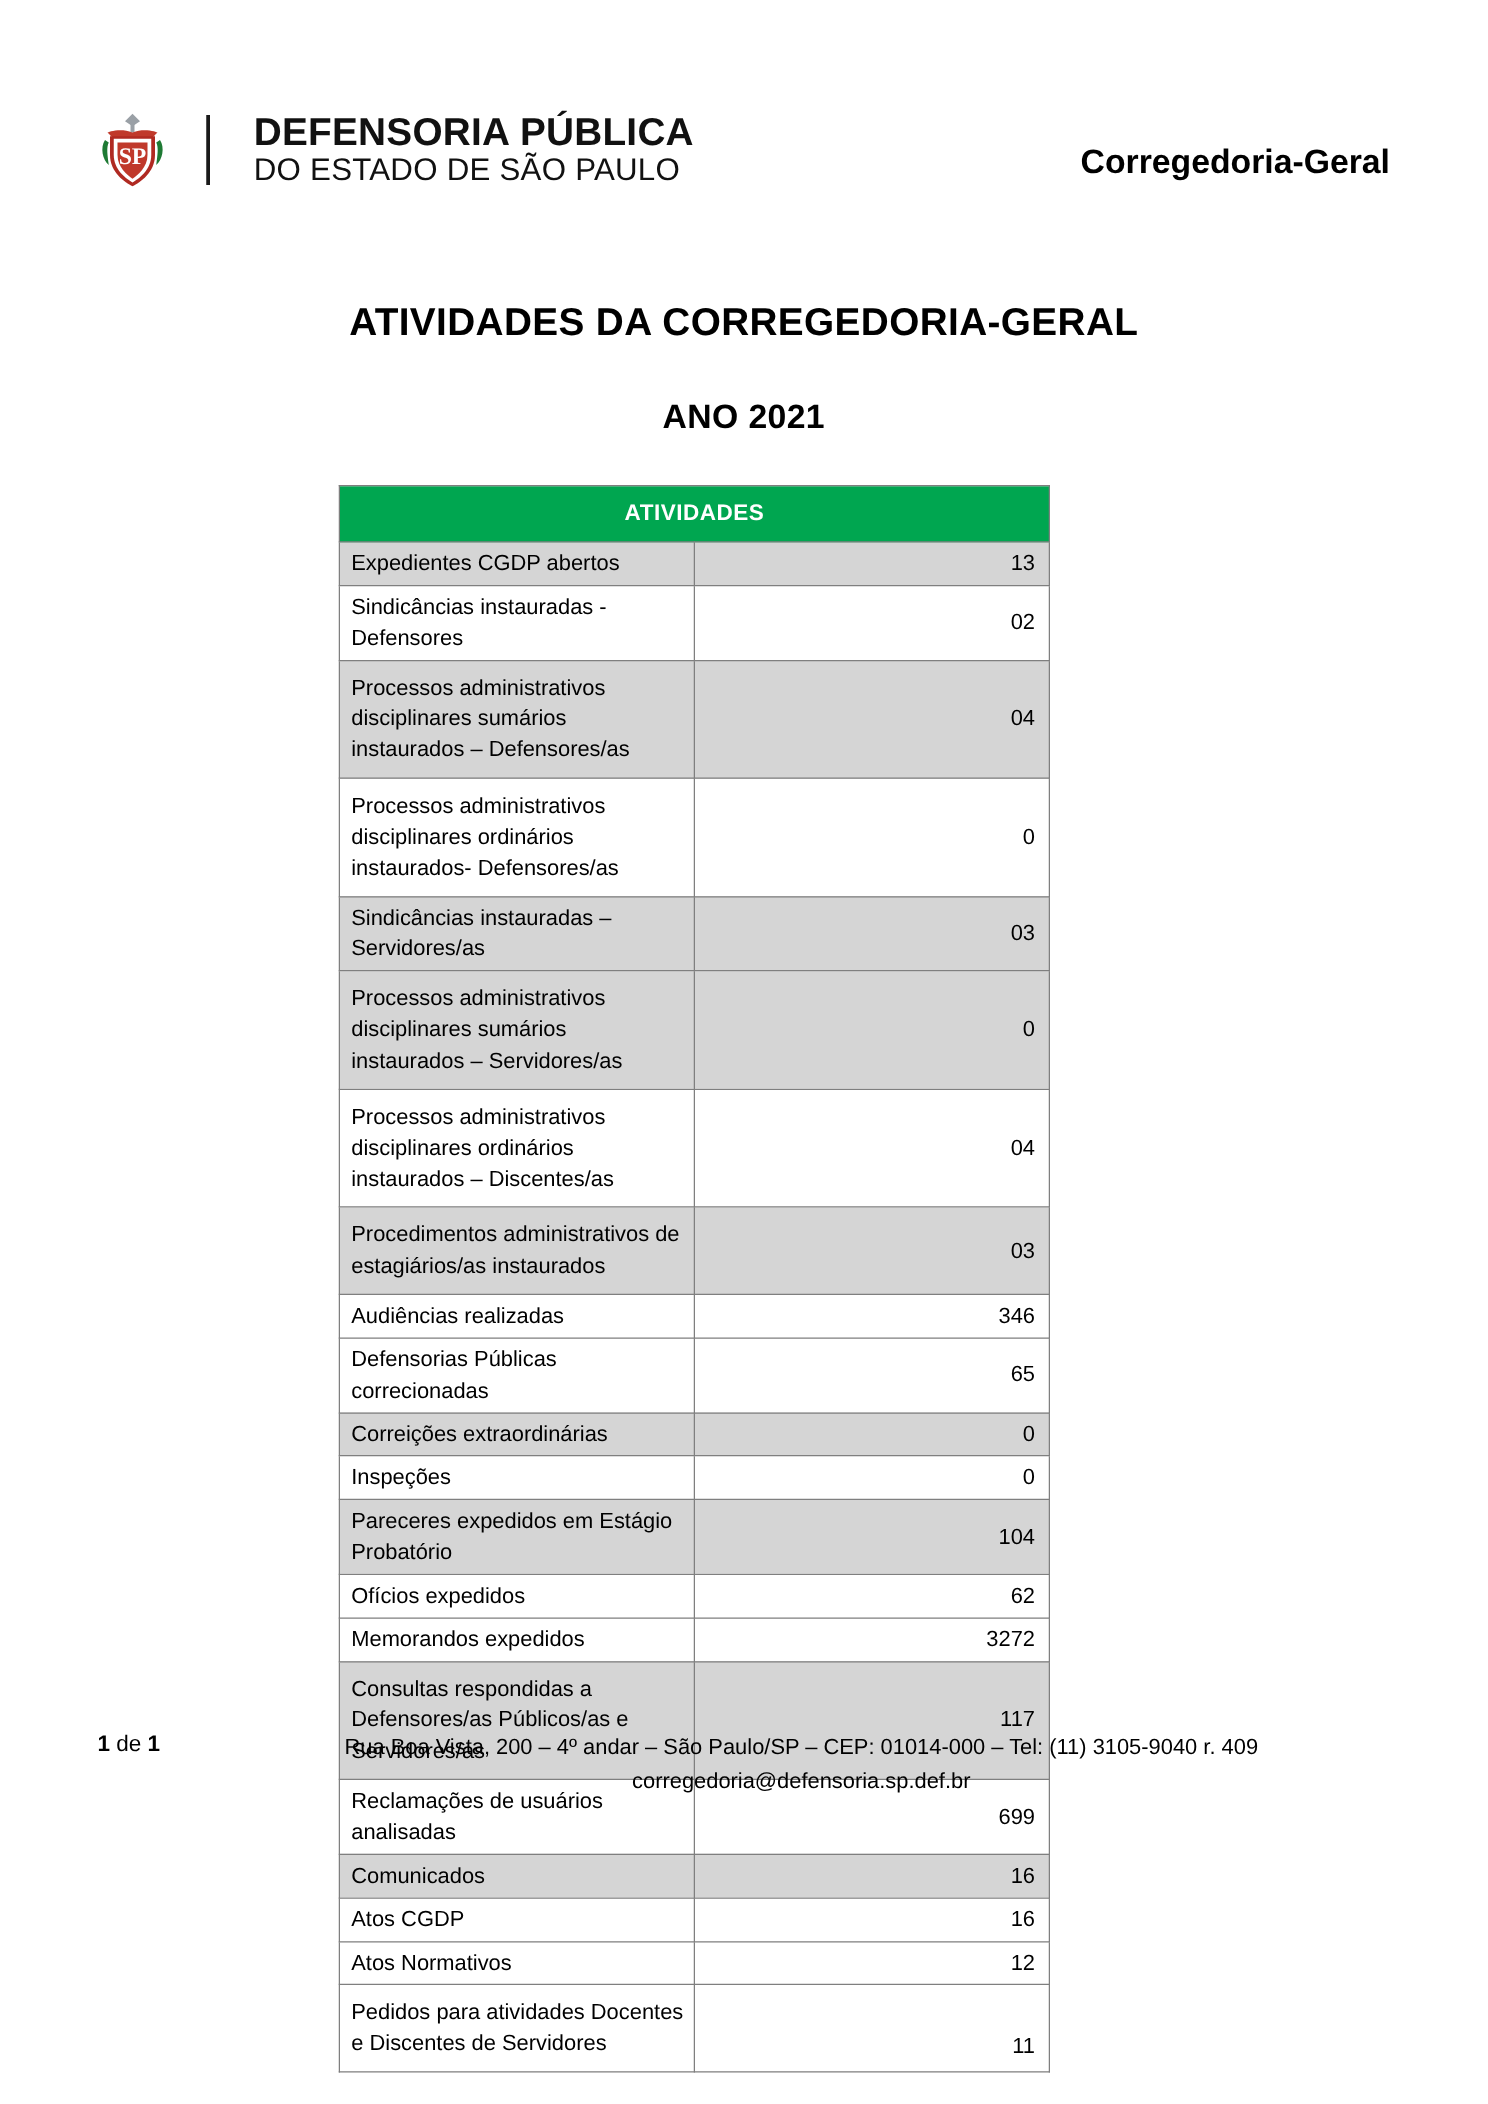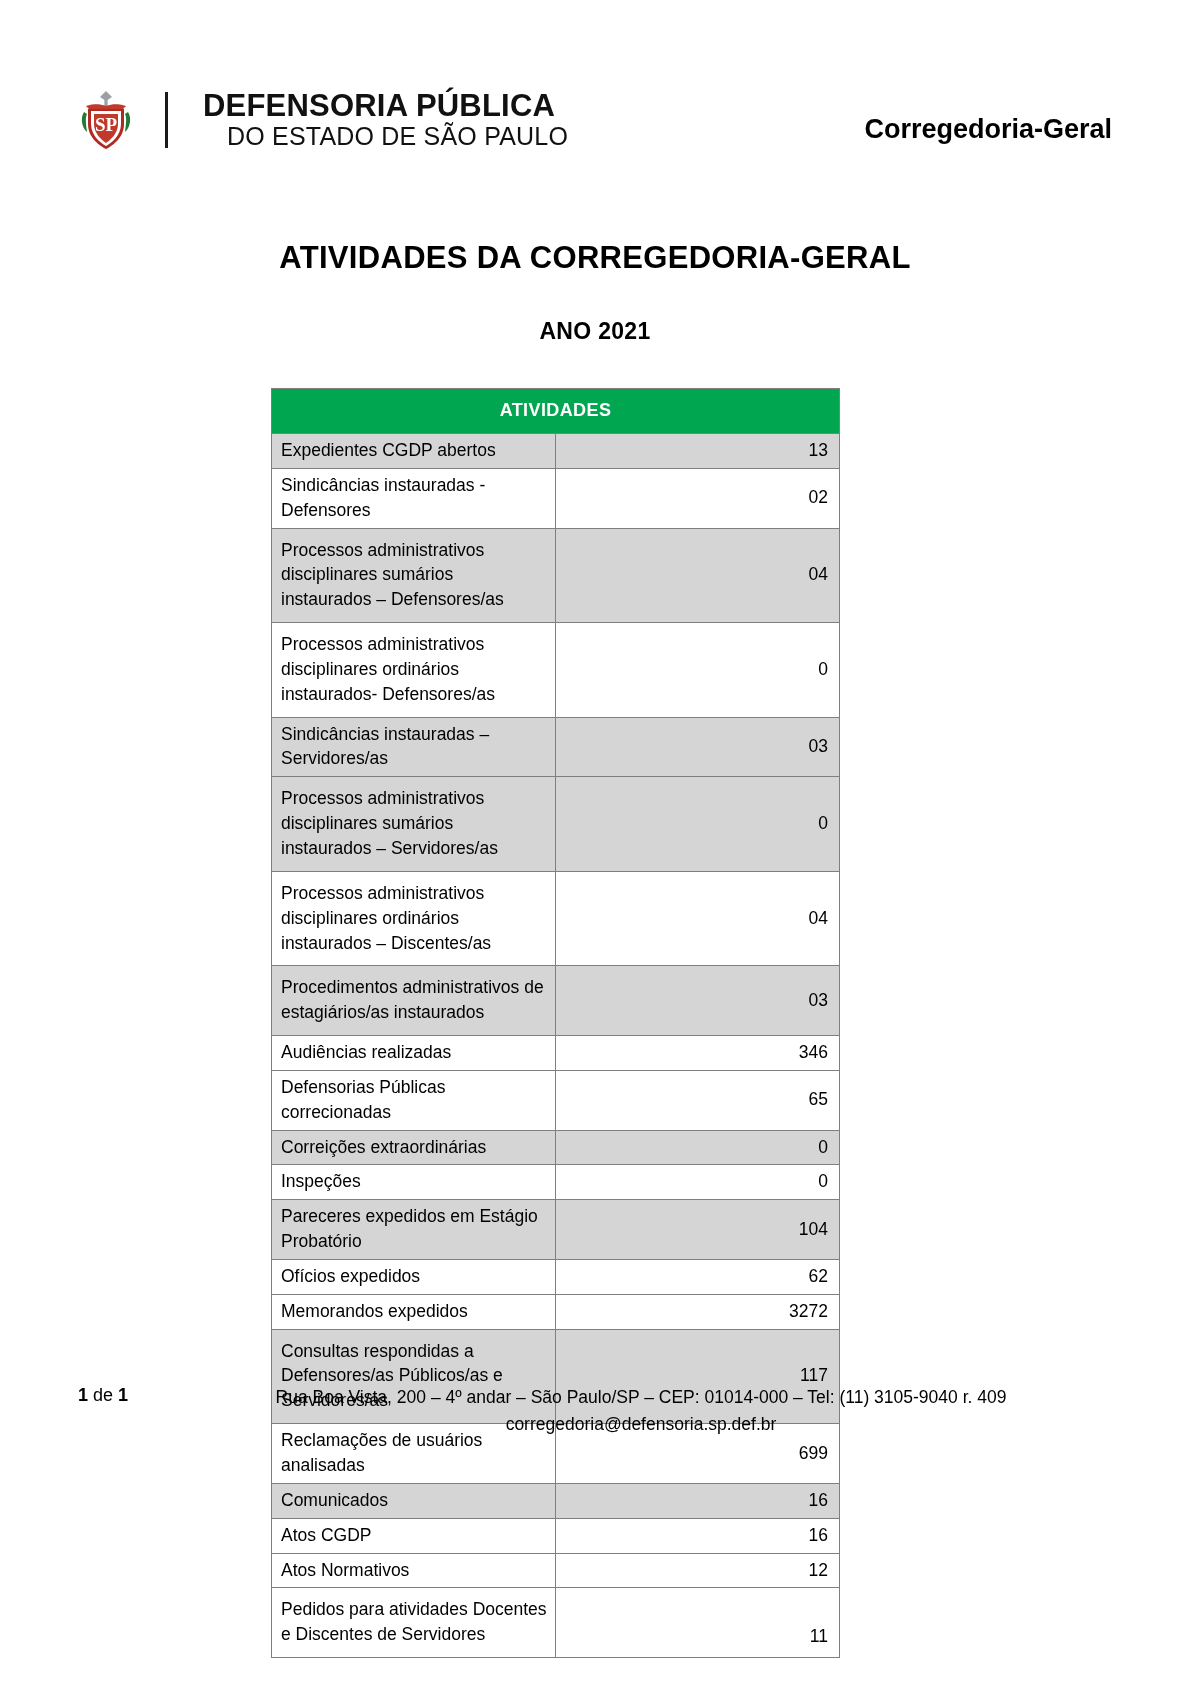--- a/index.html
+++ b/index.html
@@ -64,21 +64,20 @@
     font-weight: bold;
     letter-spacing: 0.2px;
     color: #111111;
   }
   .brand-line2 {
     font-size: 25px;
     font-weight: normal;
     letter-spacing: 0.2px;
     color: #111111;
     margin-top: 2px;
-    margin-left: 24px;
   }
   .header-right {
     font-size: 27px;
     font-weight: bold;
     color: #000000;
     margin-top: 26px;
     white-space: nowrap;
   }
 
   
@@ -91,21 +90,21 @@
     font-size: 31px;
     font-weight: bold;
     letter-spacing: 0.3px;
   }
   .doc-subtitle {
     position: absolute;
     top: 318px;
     left: 0;
     width: 1190px;
     text-align: center;
-    font-size: 23px;
+    font-size: 27px;
     font-weight: bold;
     letter-spacing: 0.3px;
   }
 
   
   .table-wrap {
     position: absolute;
     top: 388px;
     left: 271px;
     width: 569px;

